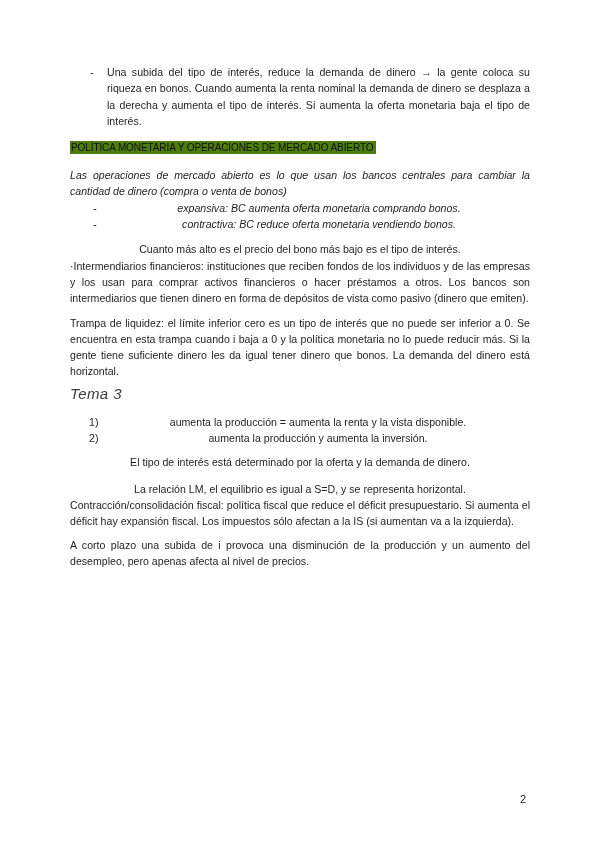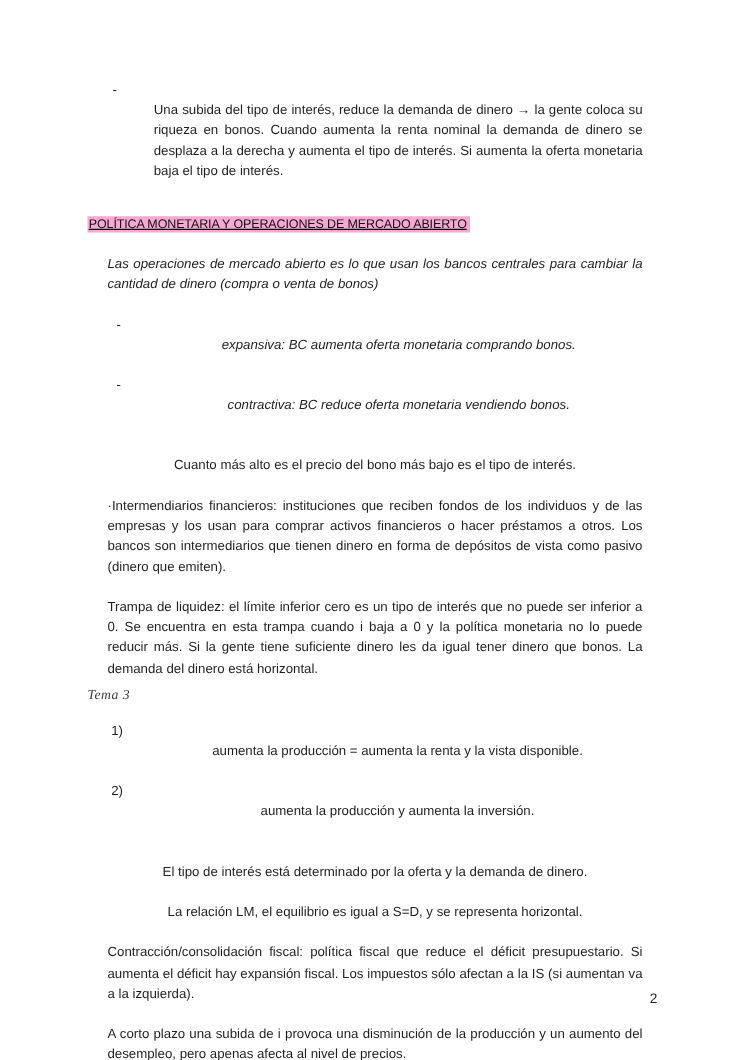--- a/index.html
+++ b/index.html
@@ -14,44 +14,44 @@
     line-height: 16.3px;
     color: #1f1f1f;
     overflow: hidden;
   }
   .content {
     position: absolute;
     left: 70px;
     top: 64px;
     width: 460px;
   }
-  p { margin: 16px; text-align: justify; }
+  p { margin: 0; text-align: justify; }
   p.single { text-align: center; }
   .li { display: flex; align-items: flex-start; }
   .marker { flex: 0 0 auto; }
   .m1 { margin-left: 20px; width: 17px; }
   .m2 { margin-left: 23px; width: 15px; }
   .m3 { margin-left: 19px; width: 17px; }
   .li-text { flex: 1; }
   .b-intro { margin-bottom: 11px; }
   .heading {
     margin-bottom: 12px;
     font-size: 10px;
     line-height: 15px;
     letter-spacing: -0.1px;
     color: #101010;
   }
   .heading .hl { padding: 1px 3px 1px 1px; }
   .b-om   { margin-bottom: 9px; font-style: italic; }
   .b-bond { margin-bottom: 8px; }
   .b-trap { margin-bottom: 7px; }
   .tema {
-    font-family: Liberation Serif, serif;
+    font-family: Liberation Sans, sans-serif;
     font-style: italic;
-    font-size: 11px;
+    font-size: 15px;
     line-height: 13px;
     letter-spacing: 0.4px;
     color: #3c3c3c;
     margin-bottom: 14px;
   }
   .b-goods { margin-bottom: 8px; }
   .b-is   { margin-bottom: 10px; }
   .b-lm   { margin-bottom: 7px; }
   .b-mp   { margin-bottom: 12px; }
   .page-number {
@@ -67,21 +67,21 @@
 
 <div class="page">
   <div class="content">
 
     <div class="li b-intro">
       <span class="marker m1">-</span>
       <p class="li-text">Una subida del tipo de interés, reduce la demanda de dinero → la gente coloca su riqueza en bonos. Cuando aumenta la renta nominal la demanda de dinero se desplaza a la derecha y aumenta el tipo de interés. Si aumenta la oferta monetaria baja el tipo de interés.</p>
     </div>
 
     <div class="heading">
-      <span class="hl" style="background-color: #f9a8d4; text-decoration: underline;">POLÍTICA MONETARIA Y OPERACIONES DE MERCADO ABIERTO</span>
+      <span class="hl" style="background-color: #4d7c0f;">POLÍTICA MONETARIA Y OPERACIONES DE MERCADO ABIERTO</span>
     </div>
 
     <div class="b-om">
       <p>Las operaciones de mercado abierto es lo que usan los bancos centrales para cambiar la cantidad de dinero (compra o venta de bonos)</p>
       <div class="li">
         <span class="marker m2">-</span>
         <p class="li-text single">expansiva: BC aumenta oferta monetaria comprando bonos.</p>
       </div>
       <div class="li">
         <span class="marker m2">-</span>

